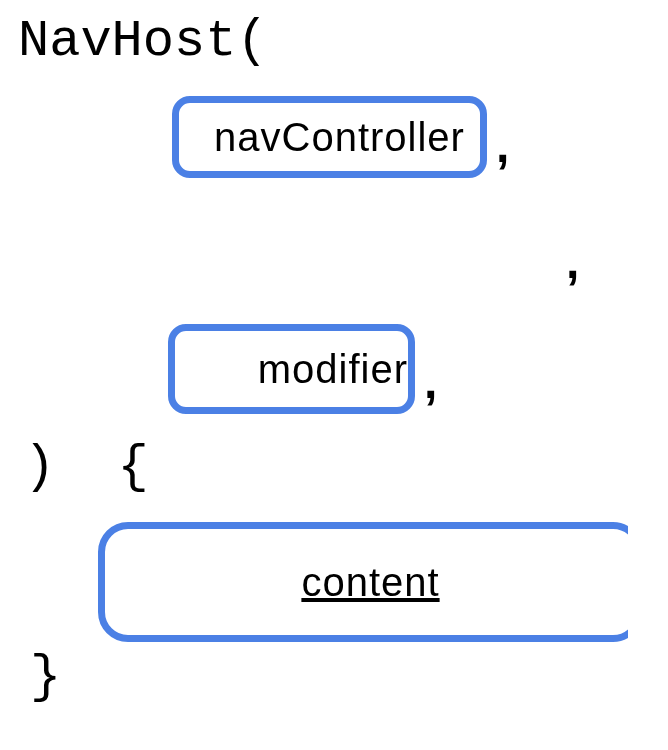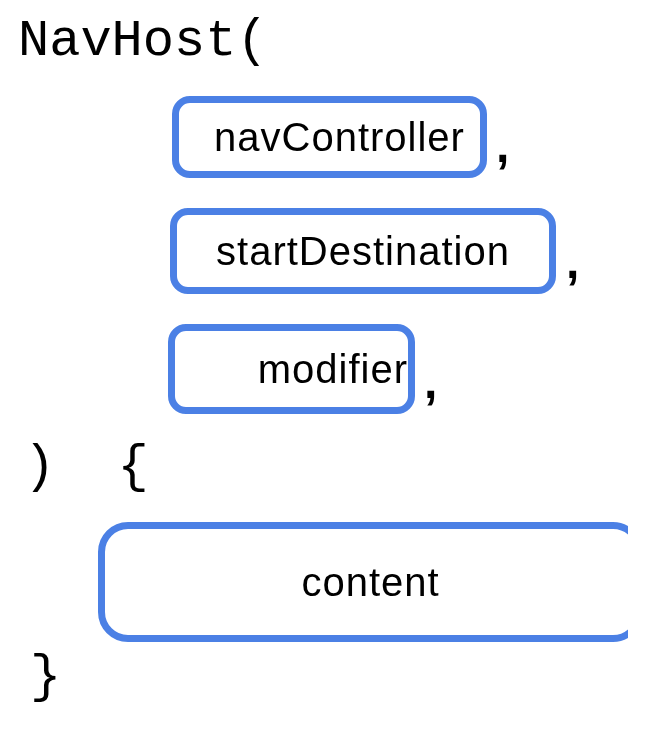--- a/index.html
+++ b/index.html
@@ -31,21 +31,21 @@
   .chip {
     position: absolute;
     box-sizing: border-box;
     border: 7px solid var(--chip-border);
     border-radius: 18px;
     background: var(--background);
     display: flex;
     align-items: center;
     justify-content: center;
   }
-  .chip.large { border-radius: 30px; }
+  .chip.large { border-radius: 30px; text-decoration: underline; }
   .chip-label {
     font-family: "Liberation Sans", sans-serif;
     font-size: 40px;
     font-weight: 500;
     letter-spacing: 1px;
     color: var(--text);
     white-space: nowrap;
   }
   .comma {
     position: absolute;
@@ -72,23 +72,20 @@
 
 <div class="canvas">
 
   <div class="mono" id="line-open">NavHost(</div>
 
   <div class="chip" id="chip-navcontroller">
     <span class="chip-label">navController</span>
   </div>
   <div class="comma" id="comma-navcontroller">,</div>
 
-  <div class="chip" id="chip-startdestination">
-    <span class="chip-label">startDestination</span>
-  </div>
   <div class="comma" id="comma-startdestination">,</div>
 
   <div class="chip" id="chip-modifier">
     <span class="chip-label">modifier</span>
   </div>
   <div class="comma" id="comma-modifier">,</div>
 
   <div class="mono" id="line-close-paren">)  {</div>
 
   <div class="chip large" id="chip-content">

